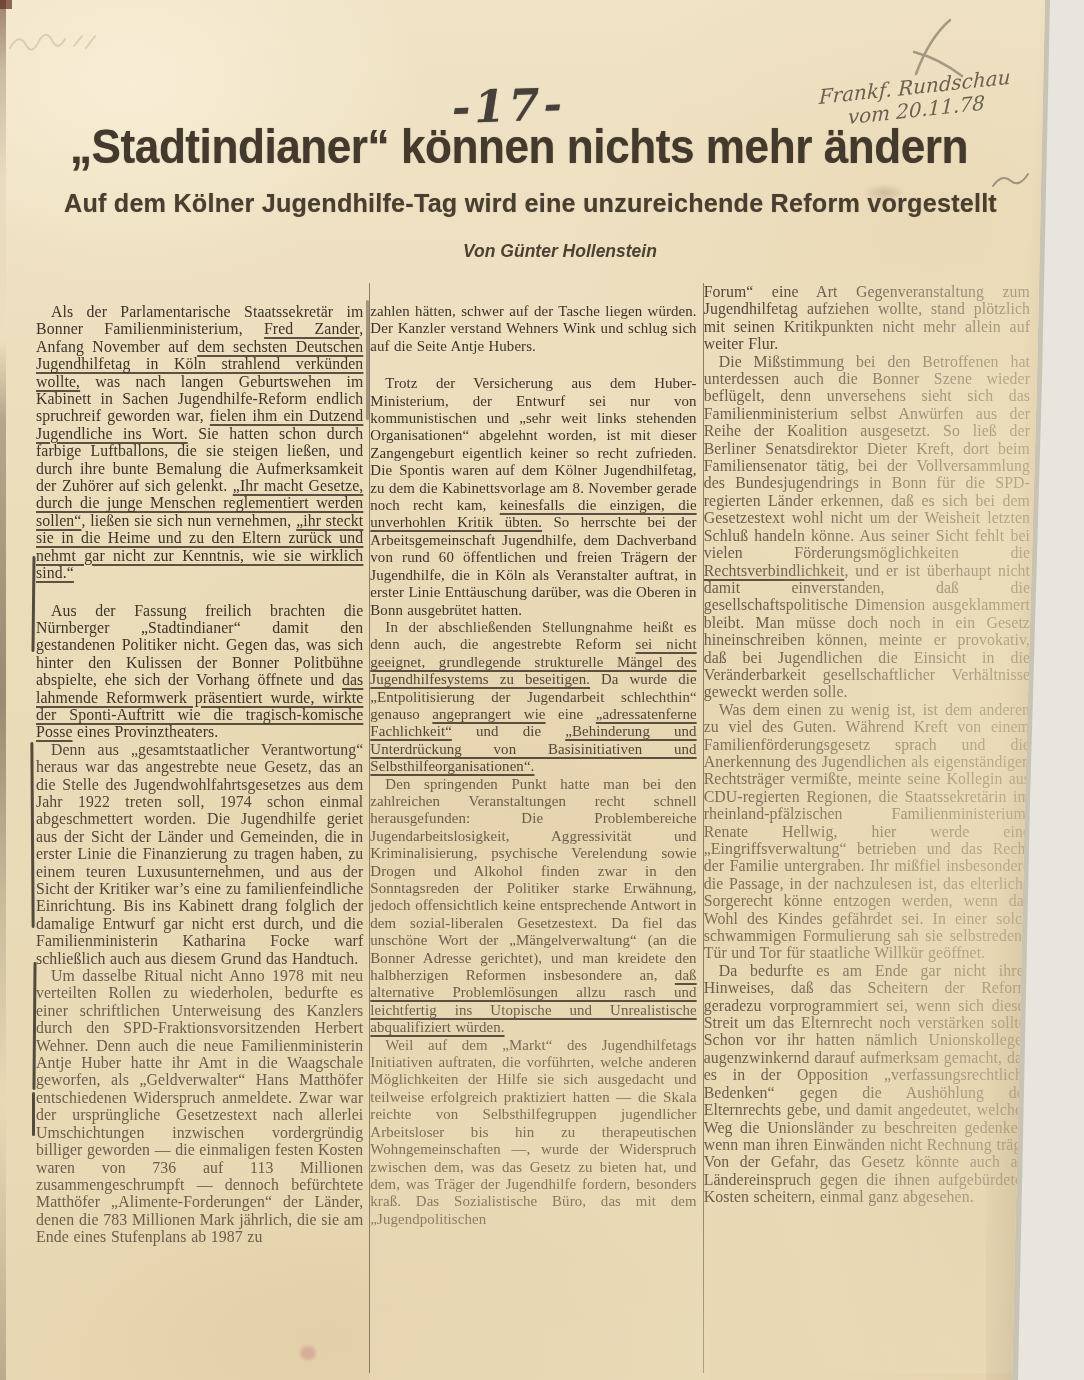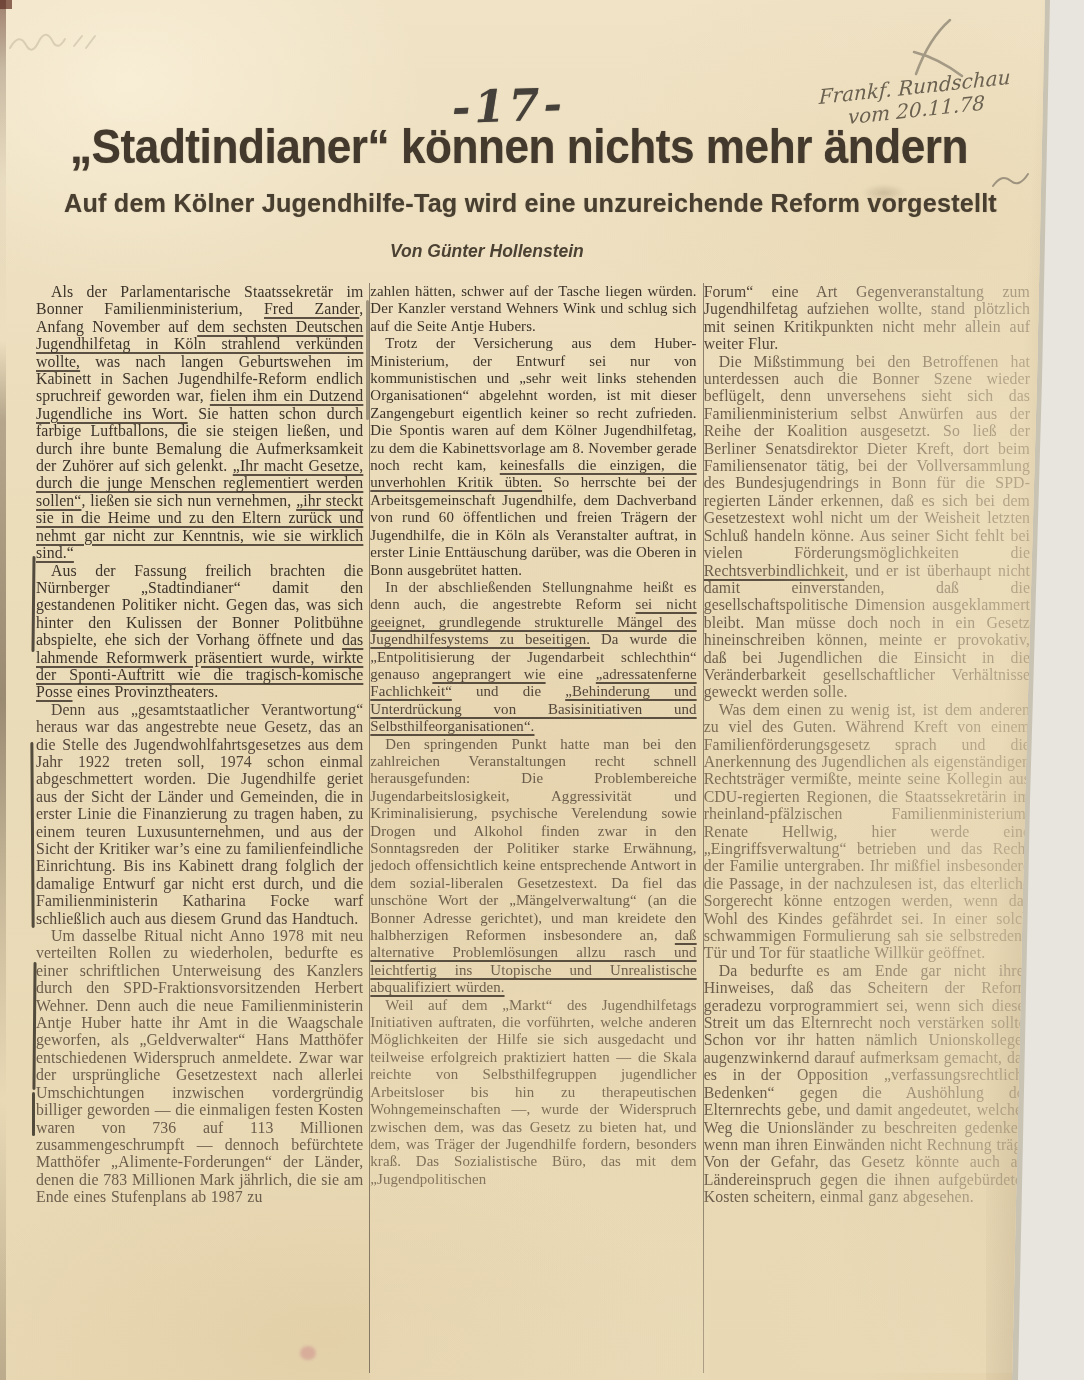--- a/index.html
+++ b/index.html
@@ -57,40 +57,40 @@
     letter-spacing:-.5px;color:#43392c;transform:scaleX(.9);transform-origin:left center;
     text-shadow:0 0 1px rgba(67,57,44,.55);
   }
   .subhead{
     position:absolute;left:64px;top:188px;margin:0;white-space:nowrap;
     font-family:"Liberation Sans",sans-serif;font-weight:700;font-size:26px;
     letter-spacing:.2px;color:#493f30;transform:scaleX(.97);transform-origin:left center;
     text-shadow:0 0 1px rgba(73,63,48,.45);
   }
   .byline{
-    position:absolute;left:390px;top:241px;width:340px;
+    position:absolute;left:390px;top:241px;width:340px;text-align:center;
     font-family:"Liberation Sans",sans-serif;font-style:italic;font-weight:700;
     font-size:17.5px;color:#4c4234;
   }
 
   
   .columns{
     position:absolute;left:36px;top:283px;width:1000px;height:1090px;
     display:grid;grid-template-columns:1fr 1fr 1fr;overflow:hidden;
   }
   .col{overflow:hidden;padding-right:6px;}
   .col + .col{border-left:1.5px solid rgba(58,50,40,.55);}
   .para{
     margin:0;text-align:justify;text-indent:15px;
     font-size:15.8px;line-height:17.4px;
     letter-spacing:.1px;word-spacing:.5px;hyphens:auto;-webkit-hyphens:auto;
   }
   .col-2 .para{font-size:14.9px;}
   .para.noindent{text-indent:0;}
-  .shade-0{color:#3c342a;}
+  .shade-0{color:#3c342a;margin-top:20px;}
   .shade-1{color:#52463a;}
   .shade-2{color:#6b5d4b;}
   .shade-3{color:#7d6e58;}
   .u{
     text-decoration:underline;
     text-decoration-thickness:1.5px;
     text-underline-offset:2.5px;
     text-decoration-color:rgba(55,45,35,.8);
   }
   .fade-overlay{

